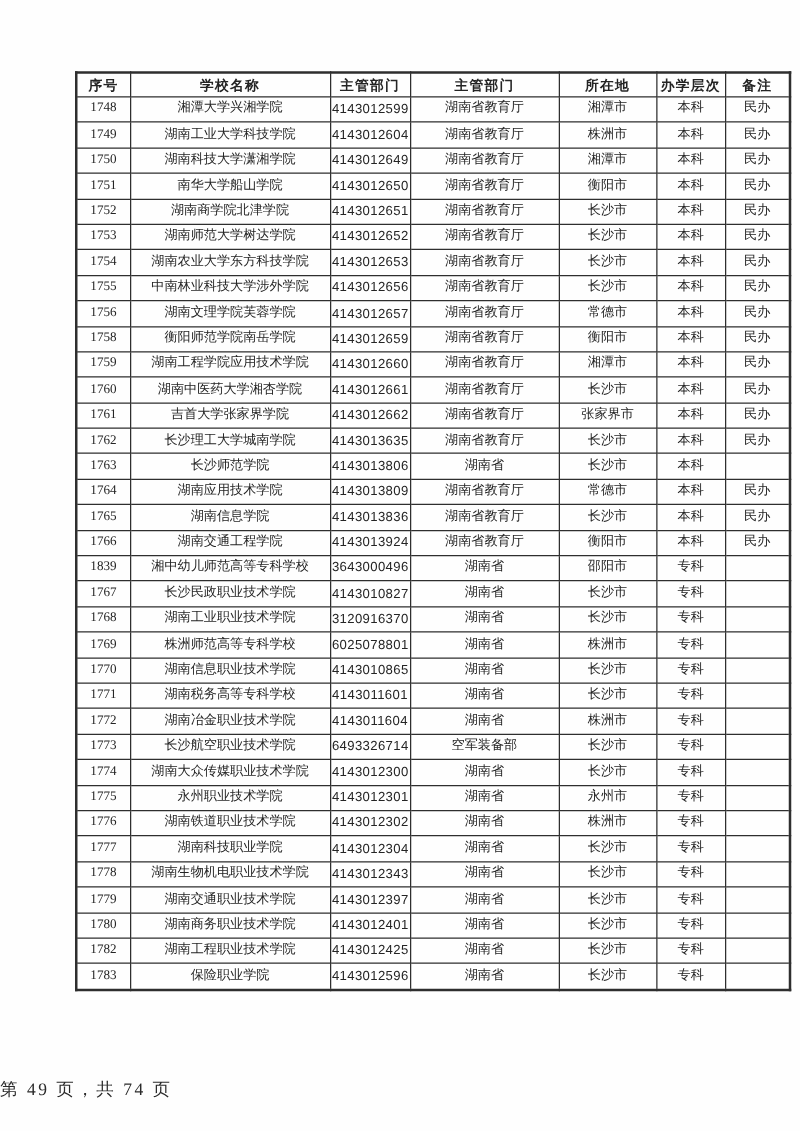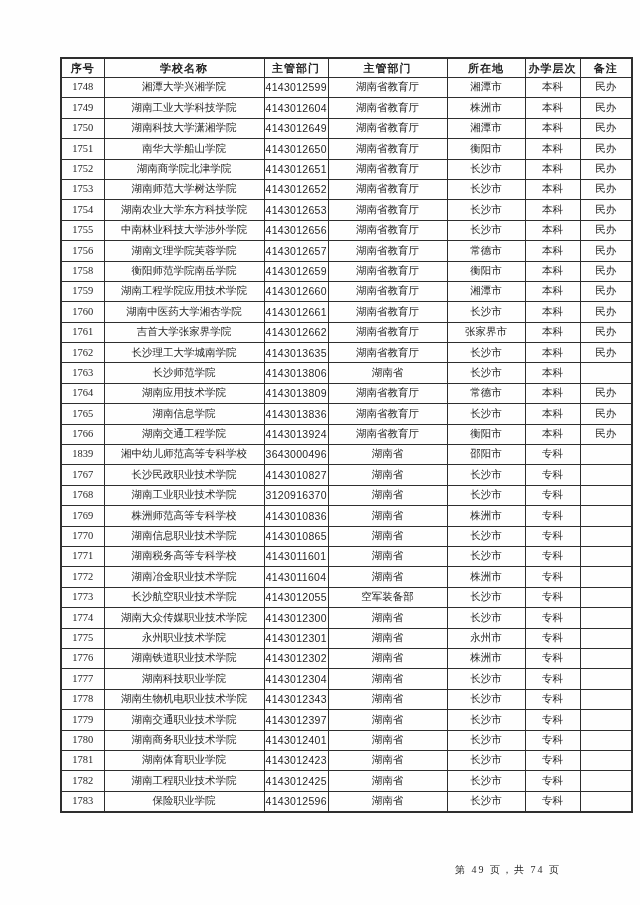--- a/index.html
+++ b/index.html
@@ -52,22 +52,22 @@
   }
   td.col-code {
     font-family: Liberation Sans, sans-serif;
     letter-spacing: 0.3px;
   }
   .footer {
     position: absolute;
     left: 0;
     top: 863px;
     width: 561px;
-    text-align: right;
-    font-size: 10px;
+    text-align: left;
+    font-size: 14px;
     letter-spacing: 2px;
     color: #2a2a2a;
   }
 </style>
 </head>
 <body>
 
 <div class="page">
   <table class="school-table">
     <colgroup>
@@ -276,21 +276,21 @@
           <td class="col-name">湖南工业职业技术学院</td>
           <td class="col-code">3120916370</td>
           <td class="col-department">湖南省</td>
           <td class="col-location">长沙市</td>
           <td class="col-level">专科</td>
           <td class="col-remark"></td>
         </tr>
         <tr>
           <td class="col-index">1769</td>
           <td class="col-name">株洲师范高等专科学校</td>
-          <td class="col-code">4143010836</td>
+          <td class="col-code">6025078801</td>
           <td class="col-department">湖南省</td>
           <td class="col-location">株洲市</td>
           <td class="col-level">专科</td>
           <td class="col-remark"></td>
         </tr>
         <tr>
           <td class="col-index">1770</td>
           <td class="col-name">湖南信息职业技术学院</td>
           <td class="col-code">4143010865</td>
           <td class="col-department">湖南省</td>
@@ -312,21 +312,21 @@
           <td class="col-name">湖南冶金职业技术学院</td>
           <td class="col-code">4143011604</td>
           <td class="col-department">湖南省</td>
           <td class="col-location">株洲市</td>
           <td class="col-level">专科</td>
           <td class="col-remark"></td>
         </tr>
         <tr>
           <td class="col-index">1773</td>
           <td class="col-name">长沙航空职业技术学院</td>
-          <td class="col-code">4143012055</td>
+          <td class="col-code">6493326714</td>
           <td class="col-department">空军装备部</td>
           <td class="col-location">长沙市</td>
           <td class="col-level">专科</td>
           <td class="col-remark"></td>
         </tr>
         <tr>
           <td class="col-index">1774</td>
           <td class="col-name">湖南大众传媒职业技术学院</td>
           <td class="col-code">4143012300</td>
           <td class="col-department">湖南省</td>
@@ -376,29 +376,20 @@
           <td class="col-code">4143012397</td>
           <td class="col-department">湖南省</td>
           <td class="col-location">长沙市</td>
           <td class="col-level">专科</td>
           <td class="col-remark"></td>
         </tr>
         <tr>
           <td class="col-index">1780</td>
           <td class="col-name">湖南商务职业技术学院</td>
           <td class="col-code">4143012401</td>
-          <td class="col-department">湖南省</td>
-          <td class="col-location">长沙市</td>
-          <td class="col-level">专科</td>
-          <td class="col-remark"></td>
-        </tr>
-        <tr>
-          <td class="col-index">1781</td>
-          <td class="col-name">湖南体育职业学院</td>
-          <td class="col-code">4143012423</td>
           <td class="col-department">湖南省</td>
           <td class="col-location">长沙市</td>
           <td class="col-level">专科</td>
           <td class="col-remark"></td>
         </tr>
         <tr>
           <td class="col-index">1782</td>
           <td class="col-name">湖南工程职业技术学院</td>
           <td class="col-code">4143012425</td>
           <td class="col-department">湖南省</td>

